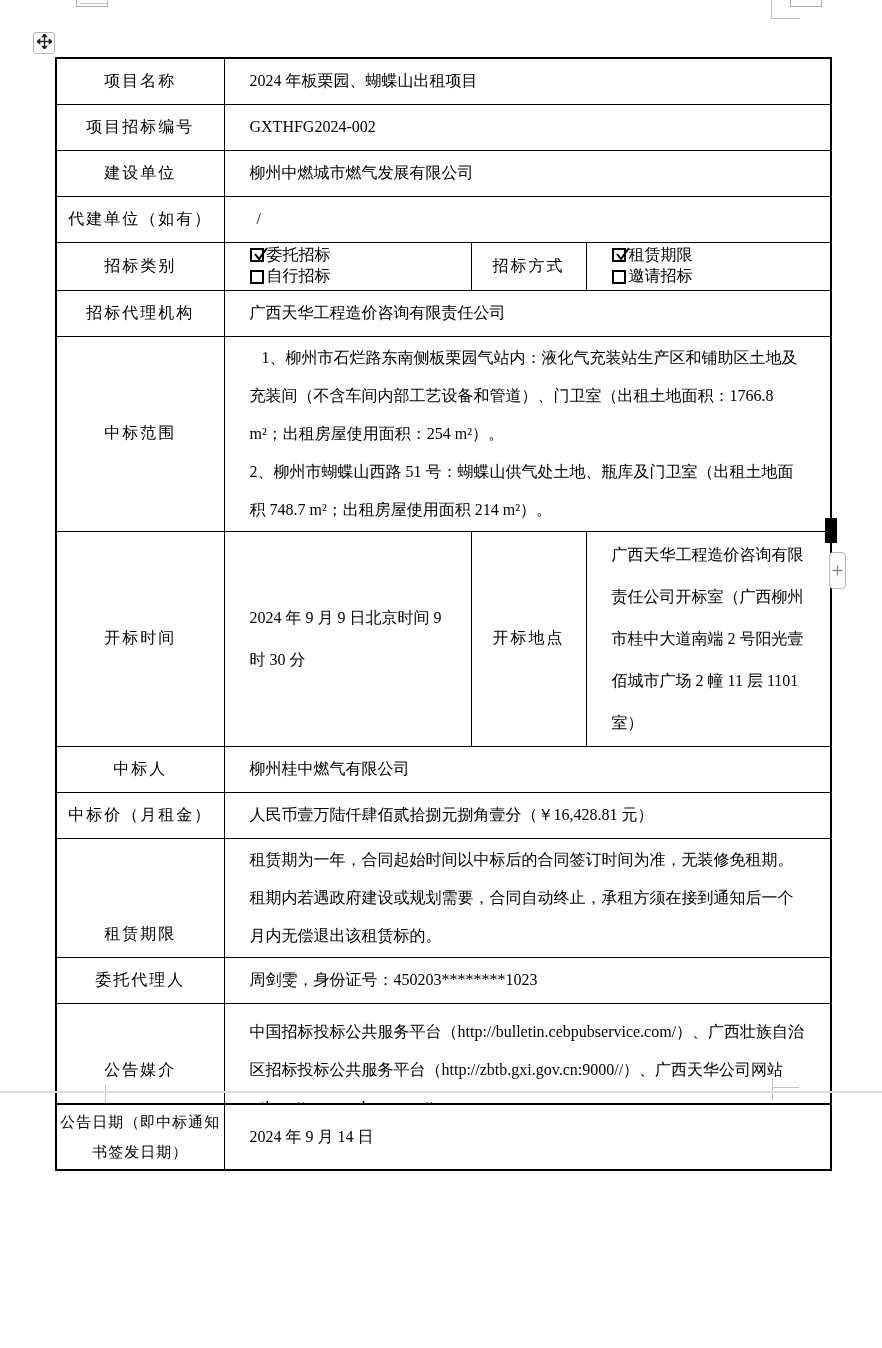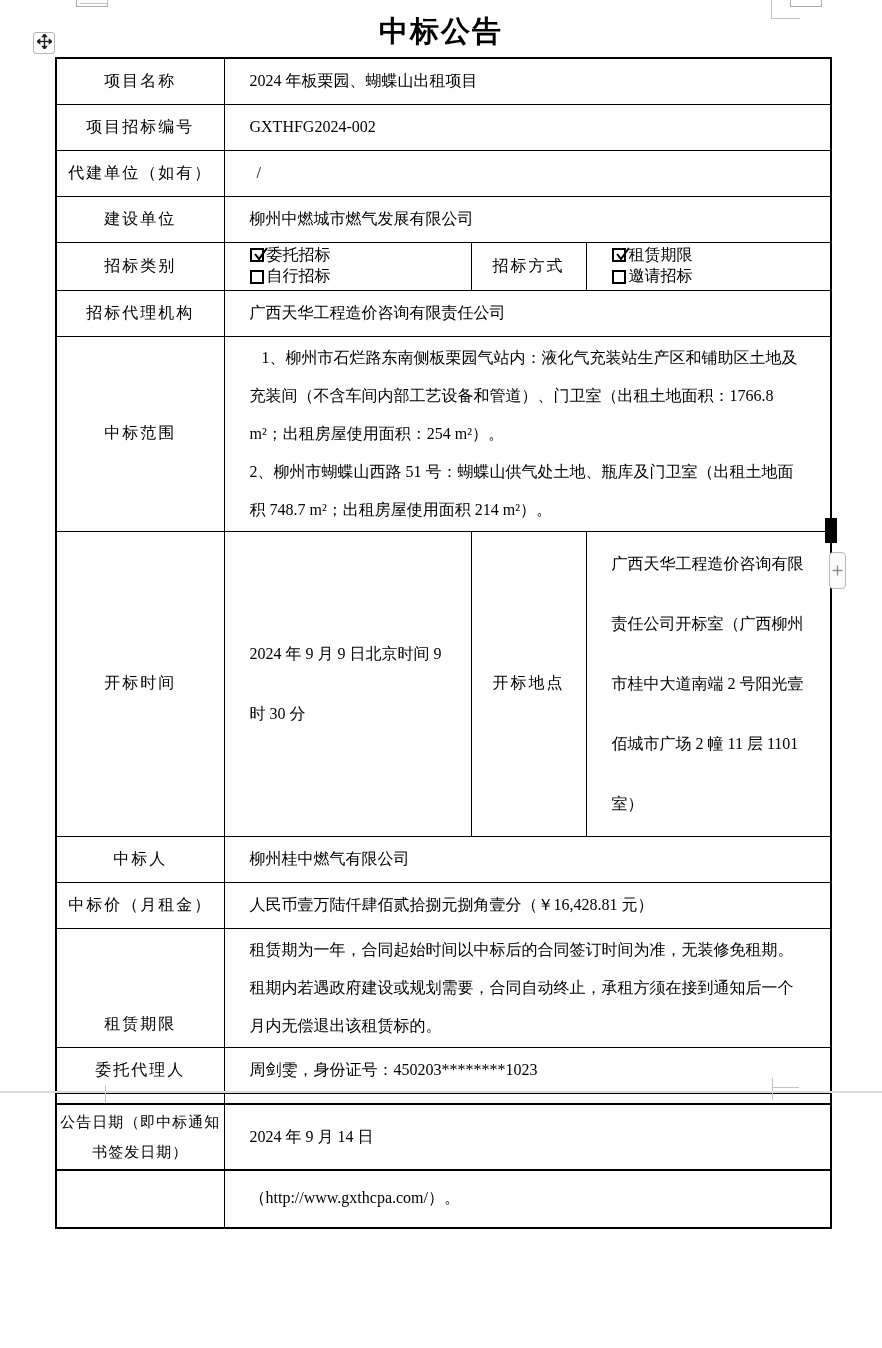--- a/index.html
+++ b/index.html
@@ -14,21 +14,21 @@
   }
   
   table.doc { border-collapse:collapse; table-layout:fixed; position:absolute; left:55px; width:775px; background:#fff; }
   table.doc, table.doc td { border:1px solid #000; }
   table.doc { border-width:2px; }
   td { vertical-align:middle; font-size:16px; overflow:hidden; }
   td.label { text-align:center; letter-spacing:2px; padding:2px 8px; }
   td.value { text-align:left; padding:2px 25px; }
   td.value.indent { padding-left:32px; }
   .lh38 { line-height:38px; }
-  .lh42 { line-height:60px; }
+  .lh42 { line-height:42px; }
   .para1 { text-indent:12px; }
   td.label.small { letter-spacing:1px; font-size:15px; padding:2px 2px; line-height:30px; }
   
   .opt-cell { padding:2px 0 2px 27px; }
   .opt { display:inline-flex; align-items:center; margin-right:40px; white-space:nowrap; }
   .cb {
     display:inline-block; width:14px; height:14px; border:2px solid #000;
     margin-right:3px; position:relative; background:#fff;
   }
   .cb svg { display:none; position:absolute; left:0; top:-4px; }
@@ -56,21 +56,20 @@
 
 <div class="canvas">
 
   <div class="top-tab" style="left:76px;"></div>
   <div class="top-tab" style="left:790px;"></div>
   <div class="mark" style="left:80px; top:3px; width:28px; height:1px;"></div>
   <div class="mark" style="left:107px; top:0; width:1px; height:4px;"></div>
   <div class="mark" style="left:771px; top:0; width:1px; height:18px;"></div>
   <div class="mark" style="left:771px; top:18px; width:29px; height:1px;"></div>
 
-  <div class="doc-title">中标公告</div>
 
   <div class="move-handle">
     <span>
       <svg width="15" height="15" viewBox="0 0 15 15">
         <g stroke="#222" stroke-width="1.4" fill="#222">
           <line x1="7.5" y1="2" x2="7.5" y2="13"></line>
           <line x1="2" y1="7.5" x2="13" y2="7.5"></line>
           <path d="M7.5 0 L5.6 2.6 L9.4 2.6 Z"></path>
           <path d="M7.5 15 L5.6 12.4 L9.4 12.4 Z"></path>
           <path d="M0 7.5 L2.6 5.6 L2.6 9.4 Z"></path>
@@ -93,27 +92,27 @@
       <td class="label">项目名称</td>
       <td class="value" colspan="3">2024 年板栗园、蝴蝶山出租项目</td>
     </tr>
 
     <tr style="height:46px">
       <td class="label">项目招标编号</td>
       <td class="value" colspan="3">GXTHFG2024-002</td>
     </tr>
 
     <tr style="height:46px">
+      <td class="label">建设单位</td>
+      <td class="value" colspan="3">柳州中燃城市燃气发展有限公司</td>
+    </tr>
+
+    <tr style="height:46px">
       <td class="label">代建单位（如有）</td>
       <td class="value indent" colspan="3">/</td>
-    </tr>
-
-    <tr style="height:46px">
-      <td class="label">建设单位</td>
-      <td class="value" colspan="3">柳州中燃城市燃气发展有限公司</td>
     </tr>
 
     <tr style="height:46px">
       <td class="label">招标类别</td>
       <td class="value opt-cell">
         <span class="opt">
           <span class="cb checked">
             <svg width="18" height="18" viewBox="0 0 18 18">
                   <polyline points="3,8 7,13 15,2" fill="none" stroke="#000" stroke-width="2"></polyline>
                 </svg>

